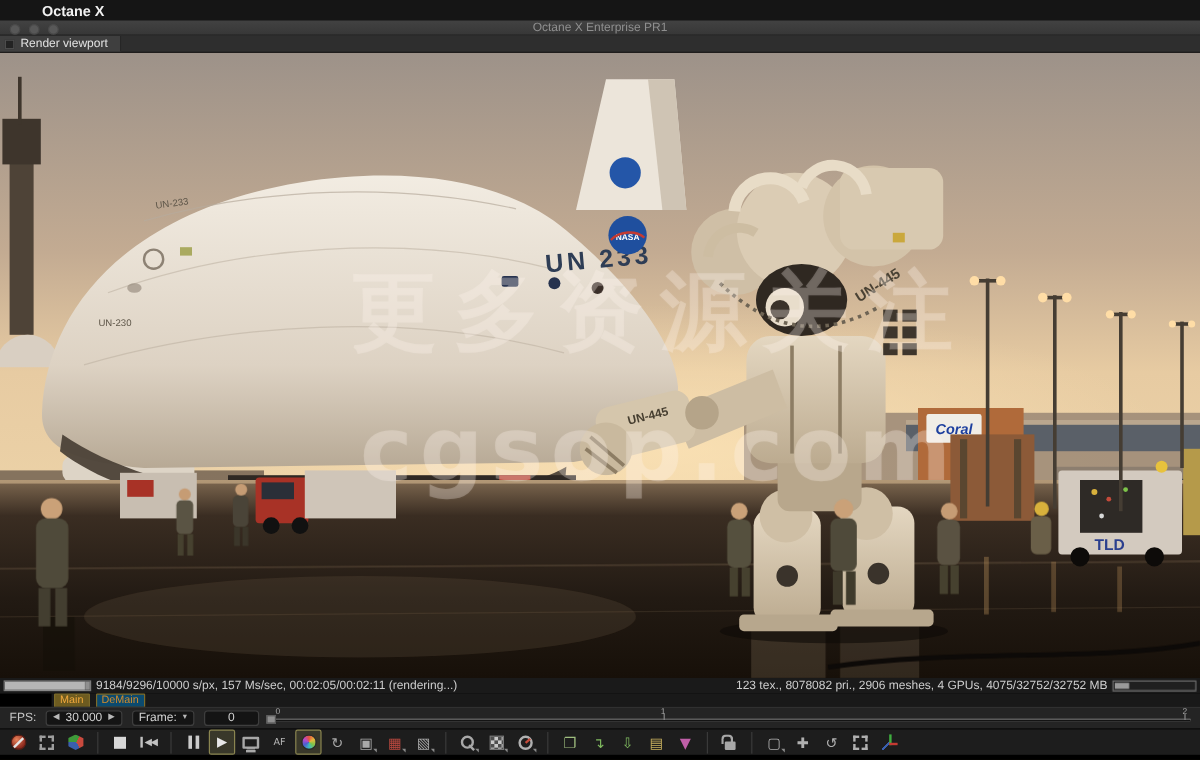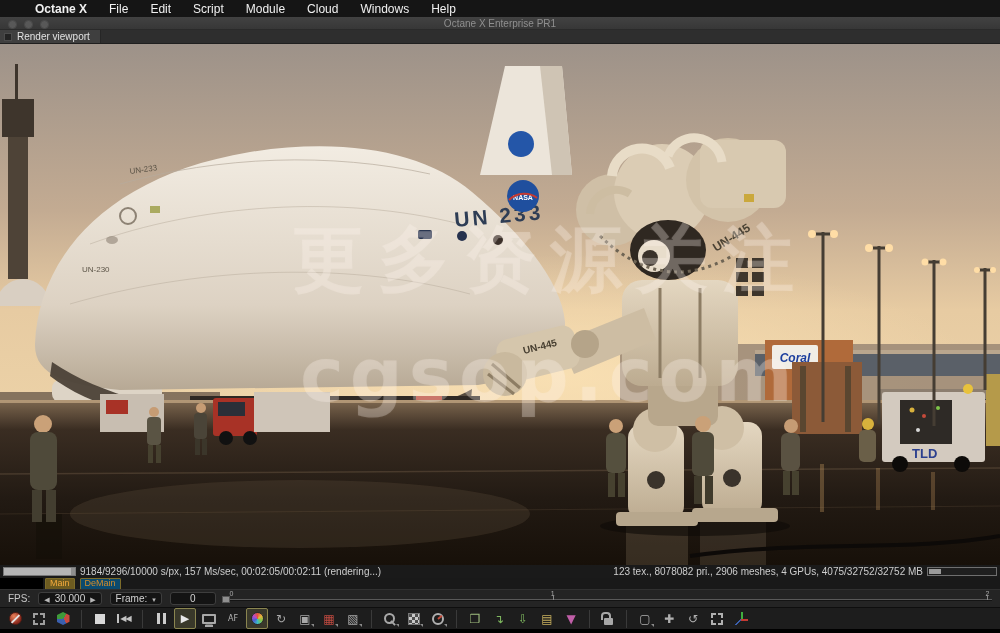--- a/index.html
+++ b/index.html
@@ -51,21 +51,21 @@
   
   .rttabs { height:11px; background:#191919; flex:none; display:flex; align-items:center; gap:5px; padding:0 2px;margin-left:43px; }
   .rttab { font-size:9px; line-height:9px; padding:0 4px 1px 4px; border:1px solid #7d6c2a; border-radius:1px; }
   .rttab.active { background:#6d5b20; color:#f2a93c; }
   .rttab.idle { background:#0c4a6e; color:#d28c2c; }
 
   
   .fpsrow { height:18px; background:#242424; border-top:1px solid #303030; flex:none;
     display:flex; align-items:center; font-size:10px; color:#c6c6c6; padding:0 8px; gap:8px; }
   .ctl { background:#141414; border:1px solid #3e3e3e; border-radius:3px; height:13px;
-    display:flex; align-items:flex-end; padding:0 5px; gap:5px; color:#d2d2d2; }
+    display:flex; align-items:flex-start; padding:0 5px; gap:5px; color:#d2d2d2; }
   .arrow { font-size:7px; color:#b8b8b8; }
   .caret { font-size:7px; color:#b8b8b8; }
   .framebox { width:46px; justify-content:center; }
   .track { flex:1; position:relative; height:100%; }
   .track .rail { position:absolute; left:0; right:0; top:9px; height:2px; background:#9c9c9c;
     border-top:1px solid #5a5a5a; border-bottom:1px solid #141414; }
   .tick { position:absolute; top:0px; font-size:7px; color:#aaaaaa; transform:translateX(-50%); }
   .tickline { position:absolute; top:5px; width:1px; height:5px; background:#888; }
   .handle { position:absolute; left:-2px; top:6px; width:8px; height:7px; background:#8f8f8f;
     border:1px solid #555; }
@@ -125,29 +125,20 @@
   .s-axis::after { content:""; position:absolute; left:6px; top:7px; width:7px; height:2px; background:#c43a32; }
 </style>
 </head>
 <body>
 
 <div class="app">
 
   <div class="menubar">
     <span class="apple"></span>
     <span class="appname">Octane X</span>
-    <span id="menus" style="display:flex;">
-        <span class="menu-item">File</span>
-        <span class="menu-item">Edit</span>
-        <span class="menu-item">Script</span>
-        <span class="menu-item">Module</span>
-        <span class="menu-item">Cloud</span>
-        <span class="menu-item">Windows</span>
-        <span class="menu-item">Help</span>
-      </span>
   </div>
 
   <div class="titlebar">
     <span class="lights">
       <span class="light"></span>
       <span class="light"></span>
       <span class="light"></span>
     </span>
     <div class="wintitle">Octane X Enterprise PR1</div>
   </div>

